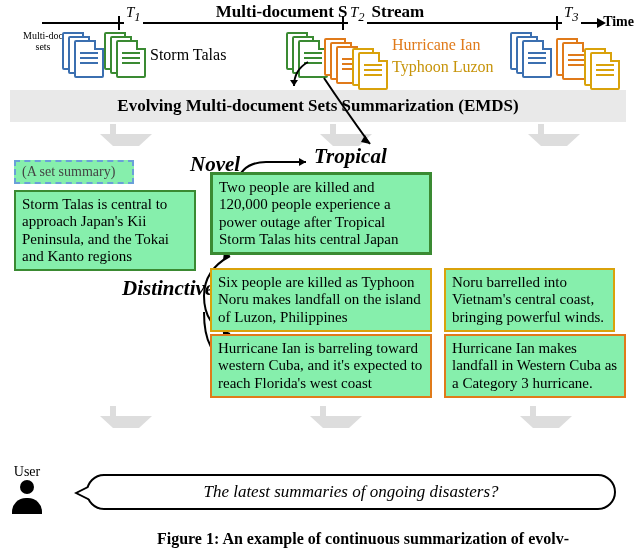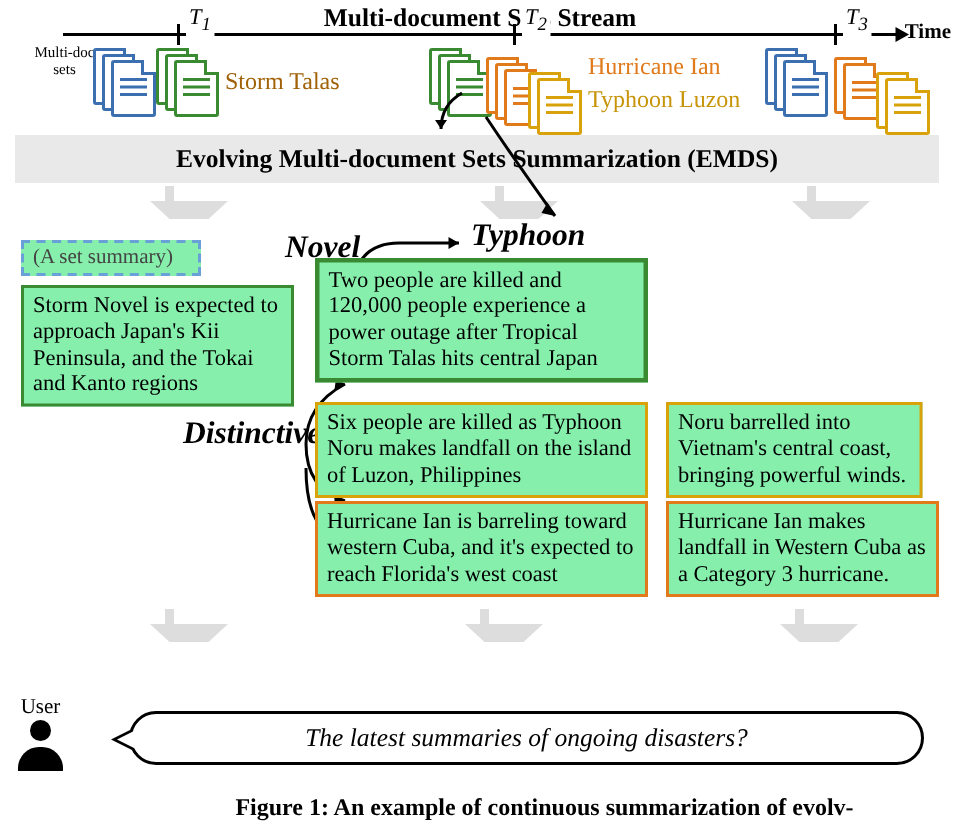--- a/index.html
+++ b/index.html
@@ -19,21 +19,21 @@
   .doc { position: absolute; width: 30px; height: 38px; border: 2px solid; border-radius: 2px; background: #fff; }
   .doc .fold { position:absolute; top:-2px; right:-2px; width:10px; height:10px; background:#fff; border-left:2px solid; border-bottom:2px solid; }
   .doc .lines { position:absolute; top:10px; left:4px; right:4px; }
   .doc .lines span { display:block; height:2px; margin-bottom:3px; }
   .stack-blue .doc { border-color:#3b6fb0; } .stack-blue .fold{border-color:#3b6fb0;} .stack-blue .lines span{background:#3b6fb0;}
   .stack-green .doc { border-color:#3a8a32; } .stack-green .fold{border-color:#3a8a32;} .stack-green .lines span{background:#3a8a32;}
   .stack-orange .doc { border-color:#e07a1a; } .stack-orange .fold{border-color:#e07a1a;} .stack-orange .lines span{background:#e07a1a;}
   .stack-yellow .doc { border-color:#d9a20b; } .stack-yellow .fold{border-color:#d9a20b;} .stack-yellow .lines span{background:#d9a20b;}
 
   .topic-label { position: absolute; font-size: 16px; }
-  .c-green { color:#a16207; } .c-orange { color:#e07a1a; } .c-yellow { color:#c7940a; }
+  .c-green { color:#000000; } .c-orange { color:#e07a1a; } .c-yellow { color:#c7940a; }
 
   .emds-bar { position: absolute; top: 90px; left: 10px; width: 616px; height: 32px; background: #e9e9e9; display:flex; align-items:center; justify-content:center; }
   .emds-bar span { font-weight: bold; font-size: 17px; }
 
   .down-arrow { position:absolute; width:26px; height:22px; }
   .down-arrow::before { content:""; position:absolute; left:10px; top:0; width:6px; height:10px; background:#ddd; }
   .down-arrow::after { content:""; position:absolute; left:0; top:10px; width:26px; height:0; border-left:13px solid transparent; border-right:13px solid transparent; border-top:12px solid #ddd; }
 
   .summary-box { position:absolute; border:2px solid; padding:4px 6px; font-size:15px; line-height:1.15; background:#86efac; }
   .sb-dashed { border:2px dashed #6aa0d8; color:#444; font-size:14px; padding:2px 6px; }
@@ -272,42 +272,42 @@
 <svg class="arrow" style="left:290px;top:62px" width="20" height="30">
   <path d="M18 0 Q4 8 4 24" stroke="#000" stroke-width="2" fill="none"></path>
   <path d="M4 24 l-4 -6 l8 0 z" fill="#000"></path>
 </svg>
 
 <div class="down-arrow" style="left:100px; top:124px"></div>
 <div class="down-arrow" style="left:320px; top:124px"></div>
 <div class="down-arrow" style="left:528px; top:124px"></div>
 
 <div class="rel-label" style="left:190px; top:152px">Novel</div>
-<div class="rel-label" style="left:314px; top:144px">Typhoon</div>
+<div class="rel-label" style="left:314px; top:144px">Tropical</div>
 <div class="rel-label" style="left:122px; top:276px">Distinctive</div>
 
 <svg class="arrow" style="left:236px;top:158px" width="80" height="30">
   <path d="M0 26 Q6 4 30 4 L70 4" stroke="#000" stroke-width="2" fill="none"></path>
   <path d="M0 26 l-3 -8 l8 3 z" fill="#000"></path>
   <path d="M70 4 l-7 -4 l0 8 z" fill="#000"></path>
 </svg>
 <svg class="arrow" style="left:322px;top:78px" width="60" height="72">
   <path d="M2 0 Q22 30 48 66" stroke="#000" stroke-width="2" fill="none"></path>
   <path d="M48 66 l-9 -2 l4 -7 z" fill="#000"></path>
 </svg>
 <svg class="arrow" style="left:200px;top:256px" width="40" height="110">
   <path d="M30 0 Q4 14 4 40 Q4 70 30 78" stroke="#000" stroke-width="2" fill="none"></path>
   <path d="M30 0 l-6 -4 l-1 8 z" fill="#000"></path>
   <path d="M30 78 l-7 -5 l0 9 z" fill="#000"></path>
   <path d="M4 56 Q4 100 30 104" stroke="#000" stroke-width="2" fill="none"></path>
   <path d="M30 104 l-7 -5 l0 9 z" fill="#000"></path>
 </svg>
 
 <div class="summary-box sb-dashed" style="left:14px; top:160px; width:120px">(A set summary)</div>
-<div class="summary-box sb-green" style="left:14px; top:190px; width:182px">Storm Novel is expected to approach Japan's Kii Peninsula, and the Tokai and Kanto regions</div>
+<div class="summary-box sb-green" style="left:14px; top:190px; width:182px">Storm Talas is central to approach Japan's Kii Peninsula, and the Tokai and Kanto regions</div>
 
 <div class="summary-box sb-green-thick" style="left:210px; top:172px; width:222px">Two people are killed and 120,000 people experience a power outage after Tropical Storm Talas hits central Japan</div>
 <div class="summary-box sb-yellow" style="left:210px; top:268px; width:222px">Six people are killed as Typhoon Noru makes landfall on the island of Luzon, Philippines</div>
 <div class="summary-box sb-orange" style="left:210px; top:334px; width:222px">Hurricane Ian is barreling toward western Cuba, and it's expected to reach Florida's west coast</div>
 
 <div class="summary-box sb-yellow" style="left:444px; top:268px; width:171px">Noru barrelled into Vietnam's central coast, bringing powerful winds.</div>
 <div class="summary-box sb-orange" style="left:444px; top:334px; width:182px">Hurricane Ian makes landfall in Western Cuba as a Category 3 hurricane.</div>
 
 <div class="down-arrow" style="left:100px; top:406px"></div>
 <div class="down-arrow" style="left:310px; top:406px"></div>

